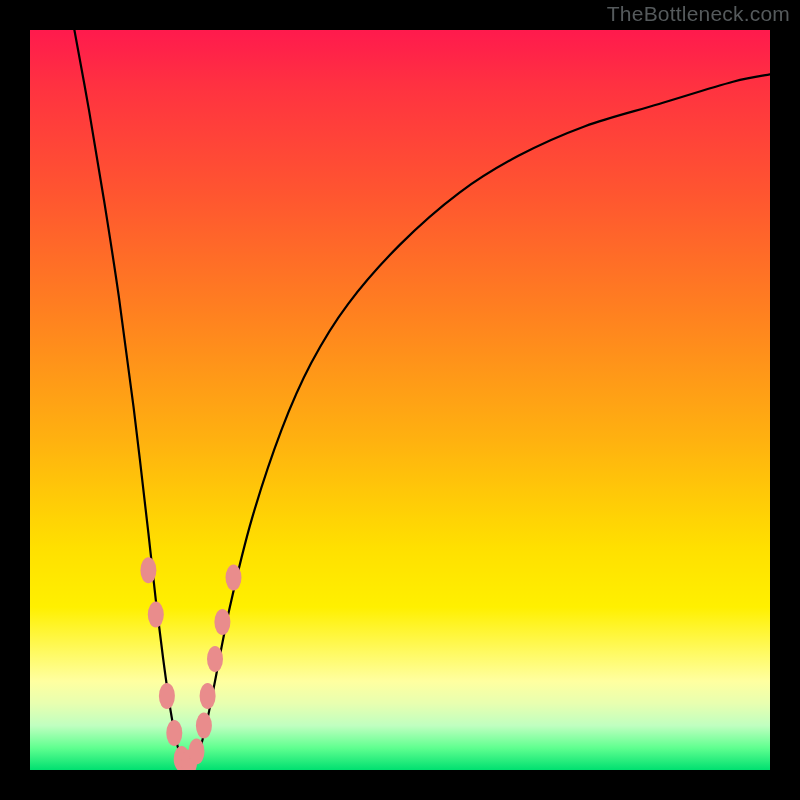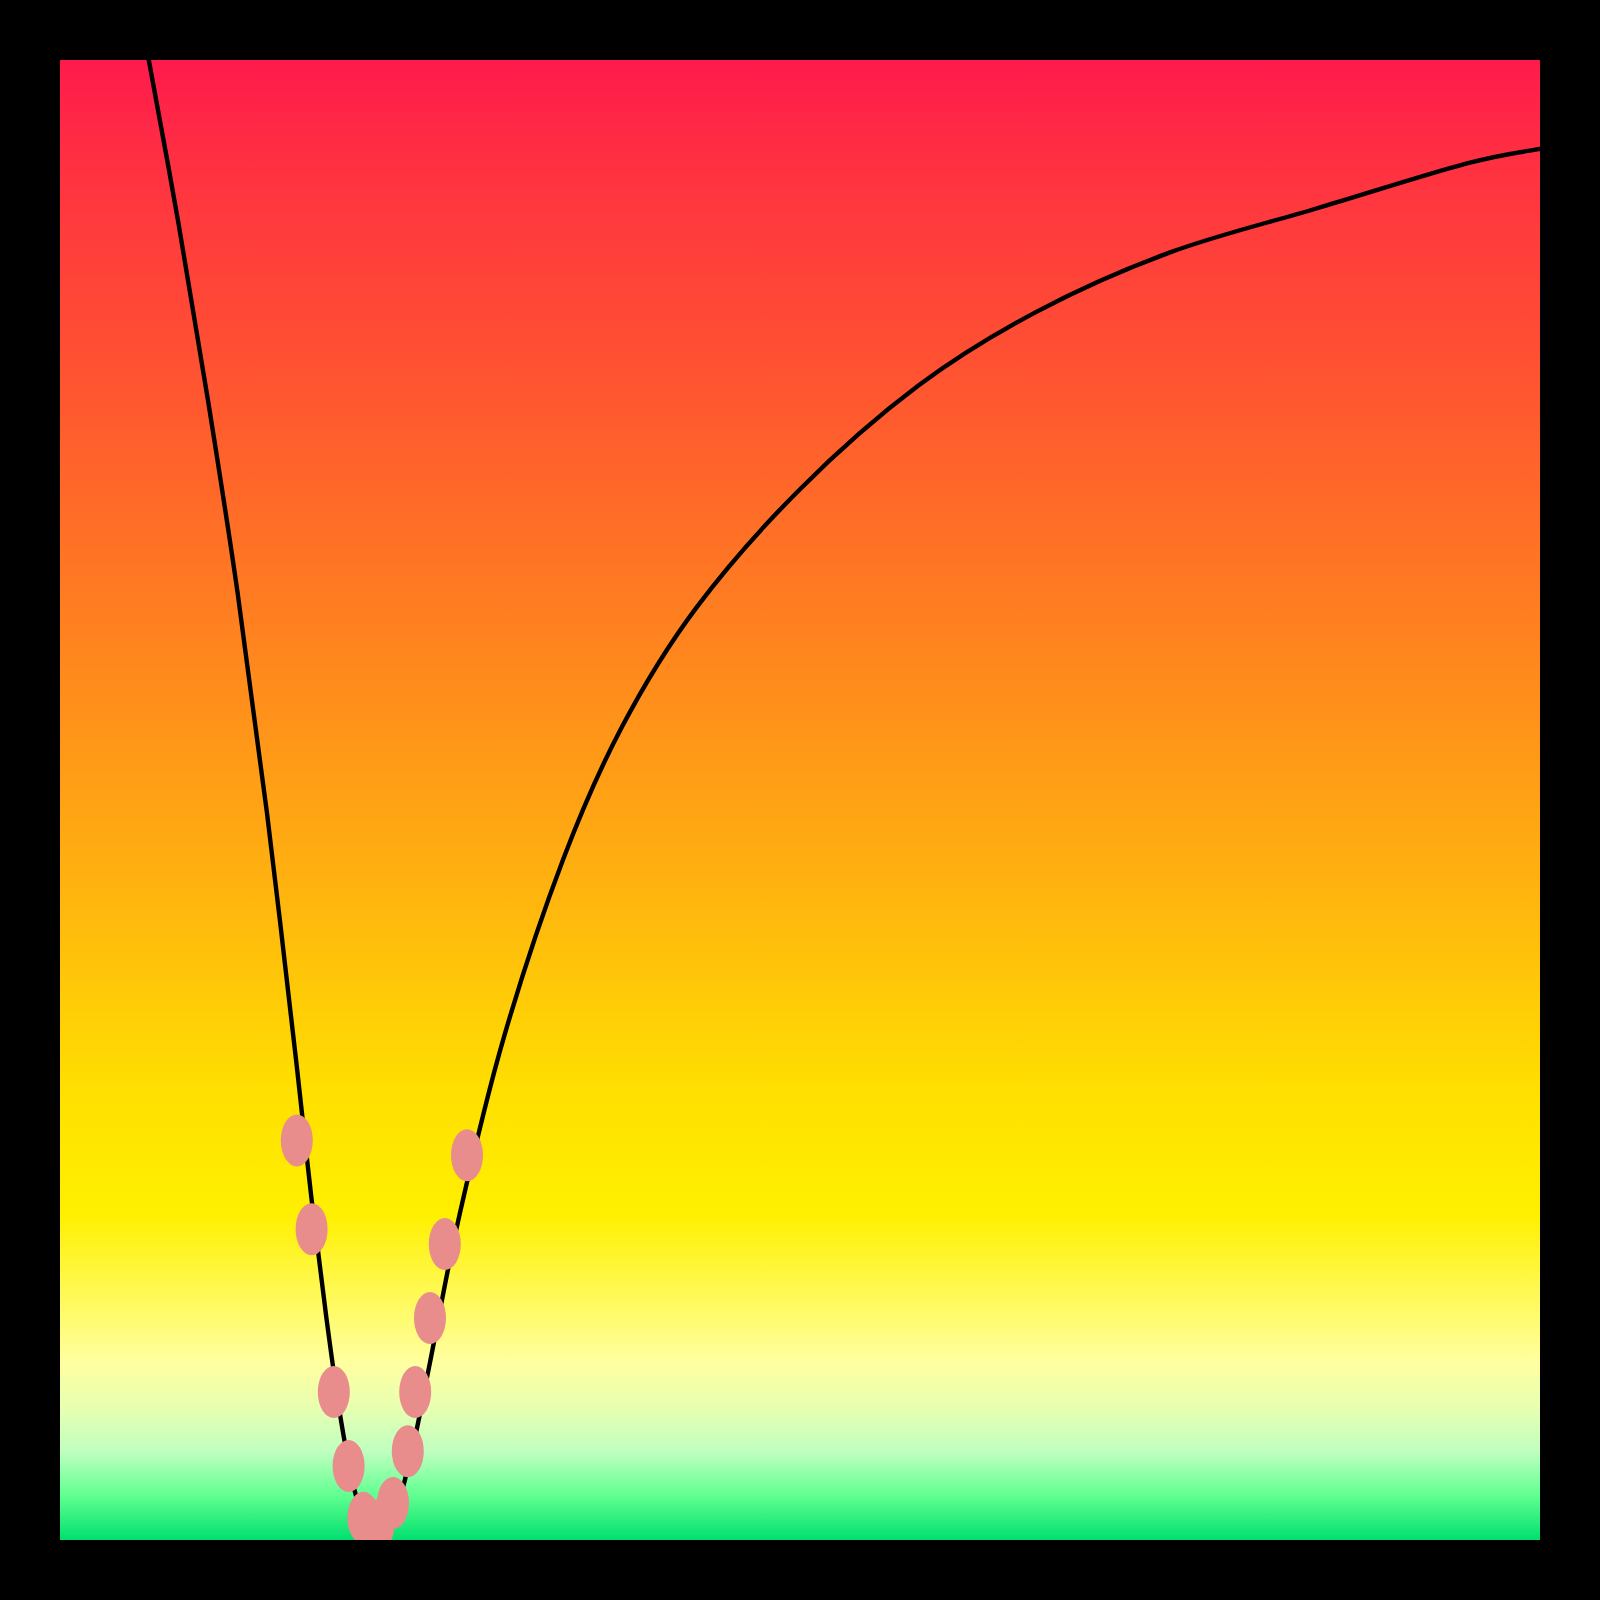--- a/index.html
+++ b/index.html
@@ -61,20 +61,21 @@
   .marker {
     fill: #e98c8c;
     stroke: none;
   }
 </style>
 </head>
 <body>
 
 <div class="frame">
 
+  <div class="watermark">TheBottleneck.com</div>
 
   <div class="plot">
     <div class="gradient"></div>
 
     <svg class="curve" viewBox="0 0 740 740" preserveAspectRatio="none">
       <path id="curve-path" fill="none" stroke="#000" stroke-width="2.2" stroke-linecap="round" stroke-linejoin="round" d="M 44.4,0 C 46.86666666666667,13.566666666666663 54.266666666666666,53.03333333333332 59.2,81.39999999999998 C 64.13333333333334,109.76666666666664 69.06666666666666,139.3666666666666 74,170.19999999999993 C 78.93333333333334,201.03333333333327 83.86666666666666,231.86666666666662 88.8,266.4 C 93.73333333333333,300.93333333333334 98.66666666666667,337.9333333333334 103.60000000000001,377.40000000000003 C 108.53333333333335,416.8666666666667 114.7,471.1333333333333 118.4,503.2 C 122.10000000000001,535.2666666666667 123.33333333333334,548.8333333333333 125.80000000000001,569.8 C 128.26666666666668,590.7666666666667 130.73333333333332,610.5 133.2,629 C 135.66666666666666,647.5 138.13333333333333,666 140.6,680.8 C 143.06666666666666,695.5999999999999 145.53333333333333,709.1666666666666 148,717.8 C 150.46666666666667,726.4333333333333 152.93333333333334,730.1333333333333 155.4,732.6 C 157.86666666666667,735.0666666666667 160.33333333333334,735.0666666666667 162.8,732.6 C 165.26666666666668,730.1333333333333 167.73333333333335,725.1999999999999 170.20000000000002,717.8 C 172.66666666666669,710.4 175.13333333333333,699.3000000000001 177.6,688.2 C 180.06666666666666,677.1 181.3,669.7 185,651.2 C 188.7,632.7 193.63333333333335,604.3333333333334 199.8,577.2 C 205.96666666666667,550.0666666666667 213.36666666666667,518 222,488.4 C 230.63333333333333,458.79999999999995 241.73333333333335,425.5 251.60000000000002,399.59999999999997 C 261.4666666666667,373.69999999999993 270.1,353.9666666666666 281.2,332.99999999999994 C 292.29999999999995,312.0333333333333 303.4,293.5333333333333 318.2,273.8 C 333,254.0666666666667 351.5,233.10000000000002 370,214.60000000000002 C 388.5,196.10000000000002 409.46666666666664,177.59999999999994 429.2,162.79999999999995 C 448.93333333333334,147.99999999999997 467.4333333333334,136.90000000000006 488.40000000000003,125.80000000000007 C 509.3666666666667,114.70000000000009 531.5666666666667,104.83333333333339 555,96.20000000000005 C 578.4333333333333,87.5666666666667 604.3333333333334,81.40000000000002 629,74 C 653.6666666666666,66.59999999999998 684.5,56.73333333333327 703,51.799999999999955 C 721.5,46.86666666666664 733.8333333333334,45.633333333333404 740,44.40000000000009"></path>
       <g id="markers">
           <ellipse cx="118.4" cy="540.2" rx="8" ry="13" class="marker"></ellipse>
           <ellipse cx="125.80000000000001" cy="584.6" rx="8" ry="13" class="marker"></ellipse>
           <ellipse cx="136.9" cy="666" rx="8" ry="13" class="marker"></ellipse>

